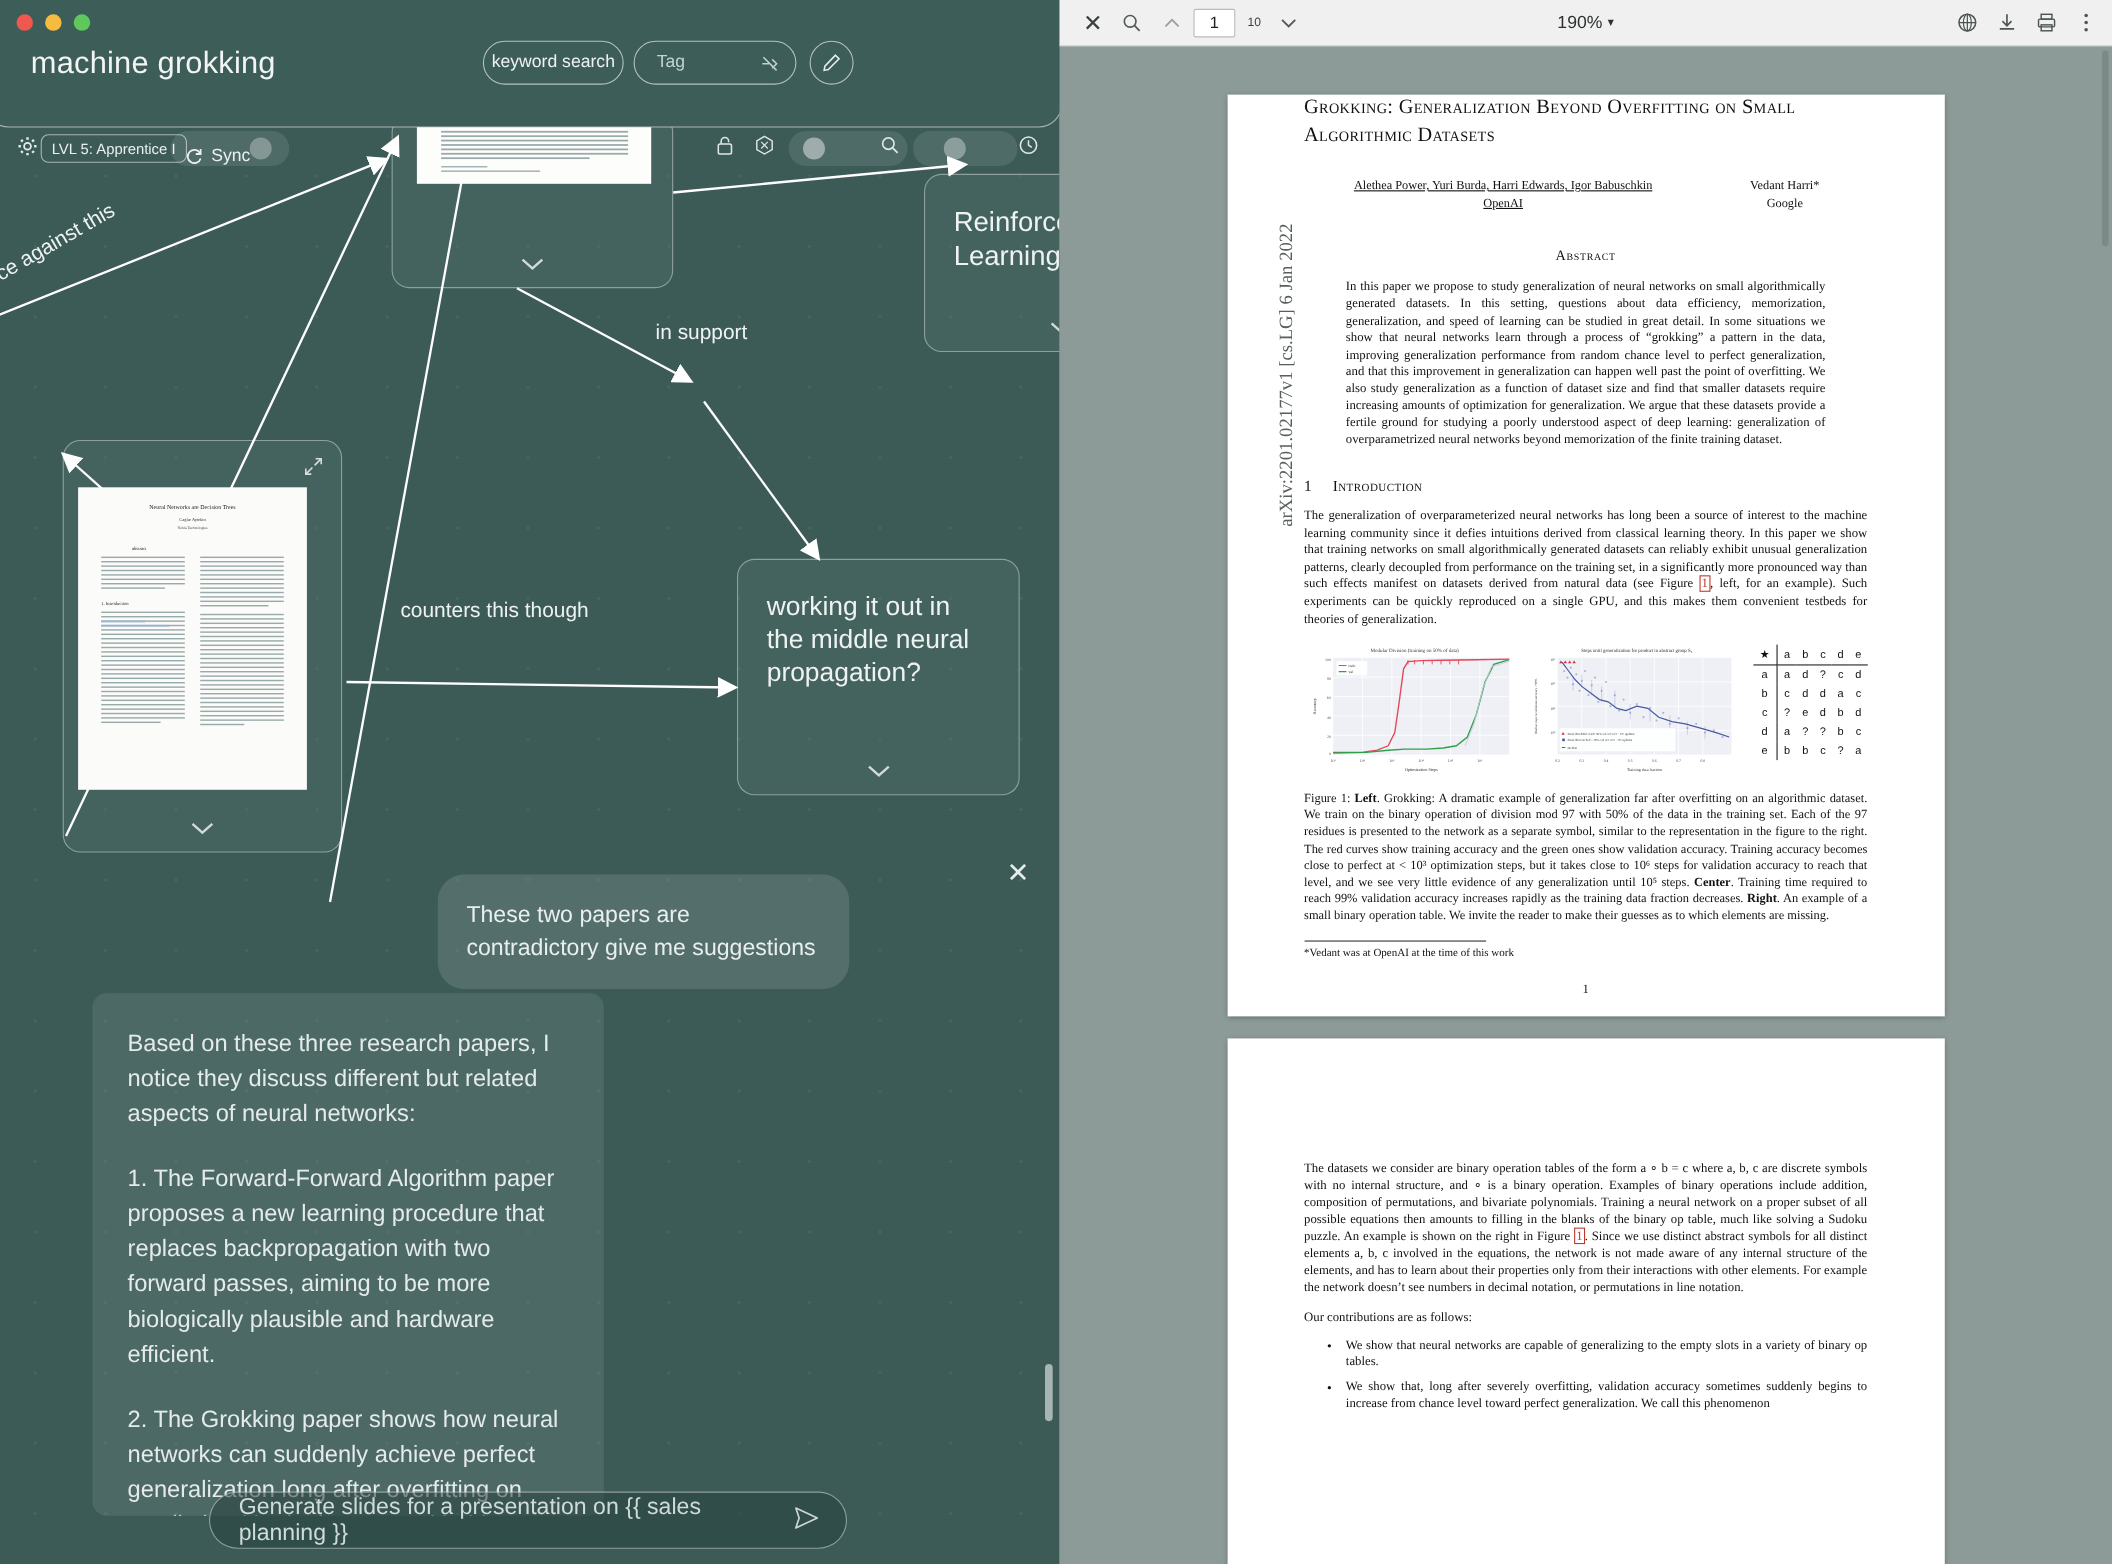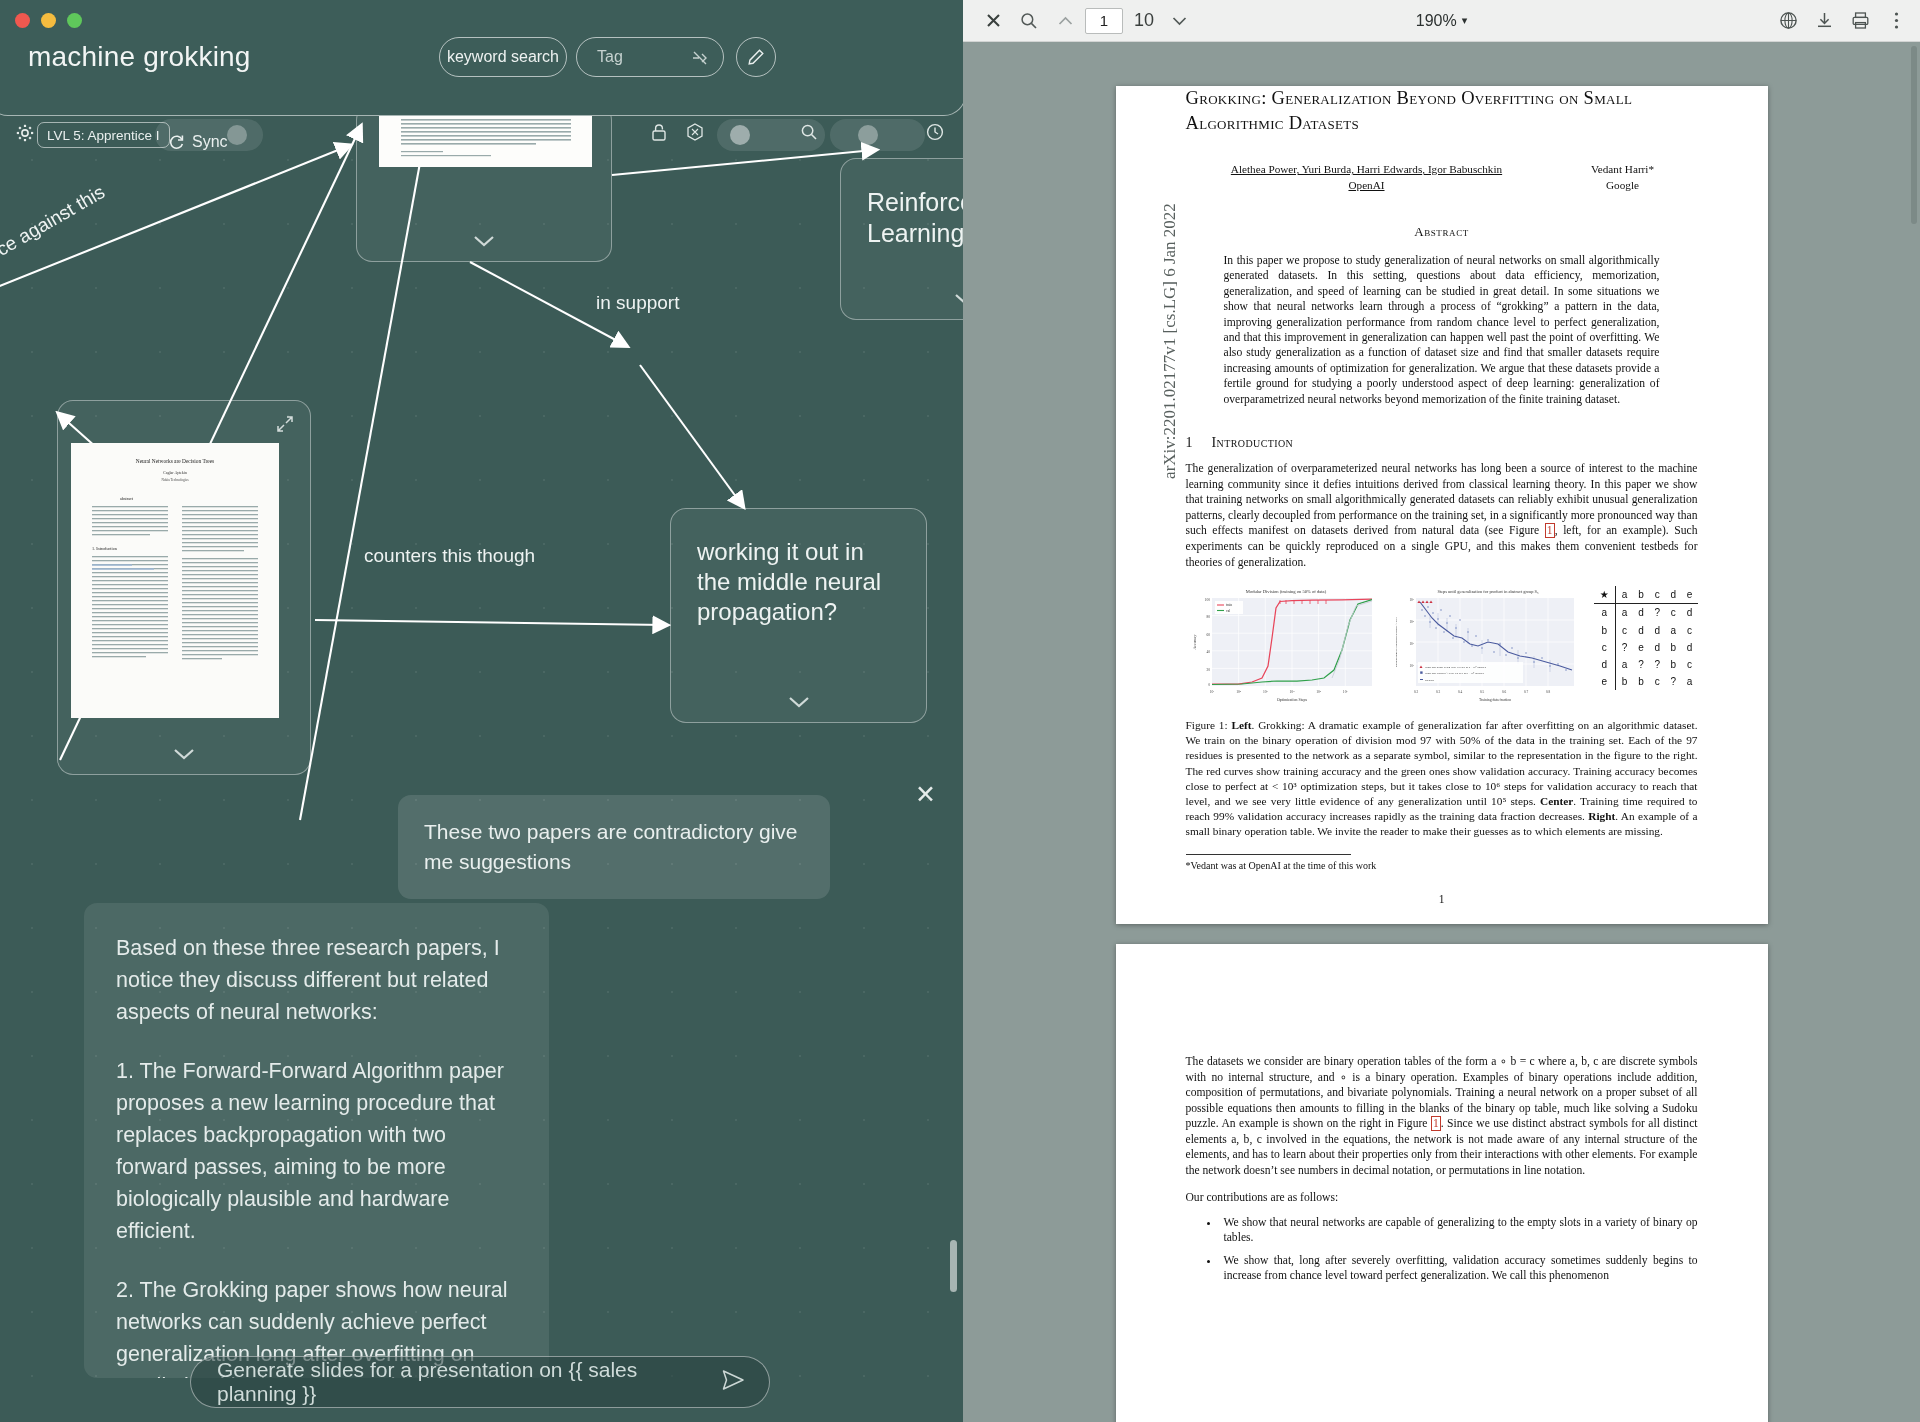--- a/index.html
+++ b/index.html
@@ -116,22 +116,22 @@
   #lbl-support { left: 596px; top: 292px; }
   #lbl-counters { left: 364px; top: 545px; }
   #lbl-against { left: -10px; top: 210px; transform: rotate(-30deg); }
 
   svg.edges { position: absolute; inset: 0; width: 963px; height: 1422px; z-index: 2; pointer-events: none; }
 
   
   .chat-layer { position: absolute; left: 0; top: 760px; width: 963px; height: 662px; z-index: 7; }
   .chat-close { position: absolute; left: 915px; top: 22px; color: #e6eceb; font-size: 25px; line-height: 1; }
   .bubble-user {
-    position: absolute; left: 398px; top: 35px; width: 432px;
-    background: rgba(255,255,255,.12); border-radius: 13px;
+    position: absolute; left: 398px; top: 35px; width: 374px;
+    background: rgba(255,255,255,.12); border-radius: 24px;
     padding: 22px 26px; color: #e9efee; font-size: 21px; line-height: 1.42;
   }
   .bubble-ai {
     position: absolute; left: 84px; top: 143px; width: 465px; height: 475px;
     background: rgba(255,255,255,.085); border-radius: 13px;
     padding: 30px 32px; color: #e4ebea; font-size: 21.5px; line-height: 1.48;
     overflow: hidden;
   }
   .bubble-ai p { margin-bottom: 28px; }
   .scroll-nub { position: absolute; left: 950px; top: 480px; width: 7px; height: 52px; border-radius: 4px; background: rgba(255,255,255,.55); }
@@ -153,21 +153,21 @@
     position: absolute; left: 0; top: 0; width: 957px; height: 42px;
     background: #eff0ef; border-bottom: 1px solid #d2d4d3;
     display: flex; align-items: center; z-index: 4;
   }
   .tb-btn { width: 36px; height: 42px; display: flex; align-items: center; justify-content: center; color: #3f4442; }
   .page-input {
     width: 38px; height: 26px; background: #fff; border: 1px solid #b9bcbb;
     border-radius: 2px; font-size: 15px; color: #222; text-align: center;
     display: flex; align-items: center; justify-content: center; margin: 0 2px;
   }
-  .page-total { font-size: 18px; color: #3a3f3d; margin: 0 7px 0 9px; }
+  .page-total { font-size: 11px; color: #3a3f3d; margin: 0 7px 0 9px; }
   .zoom-label { position: absolute; left: 50%; transform: translateX(-50%); font-size: 16px; color: #2c3130; display: flex; align-items: center; gap: 5px; }
   .tb-right { position: absolute; right: 6px; display: flex; align-items: center; }
 
   .pdf-scroll { position: absolute; left: 0; top: 42px; width: 957px; height: 1380px; overflow: hidden; }
   .pdf-page {
     position: relative; margin: 14px auto 0 auto; width: 652px; background: #fff;
     box-shadow: 0 1px 5px rgba(0,0,0,.35);
     padding: 0 0 12px 0;
   }
   #pdf-page-1 { height: 838px; }

